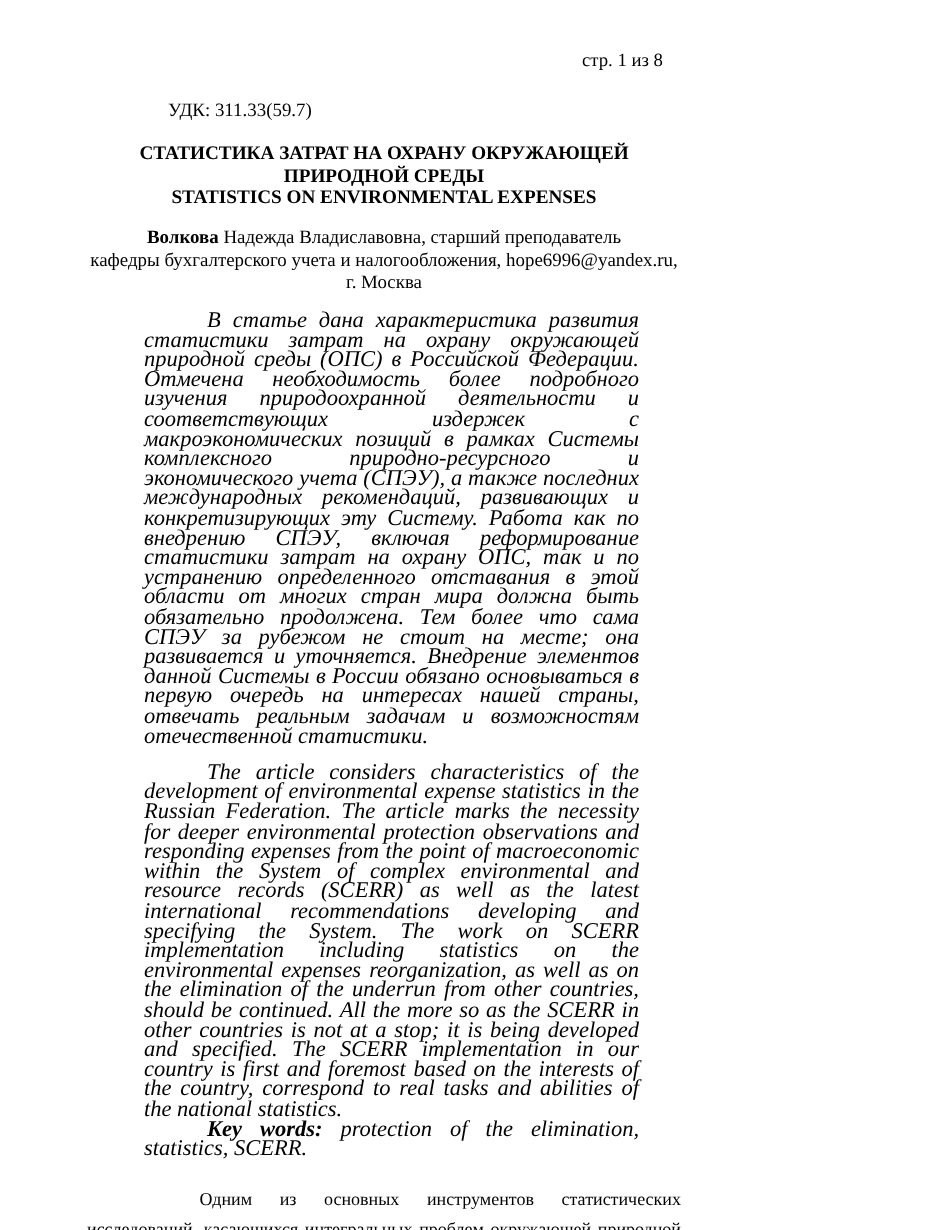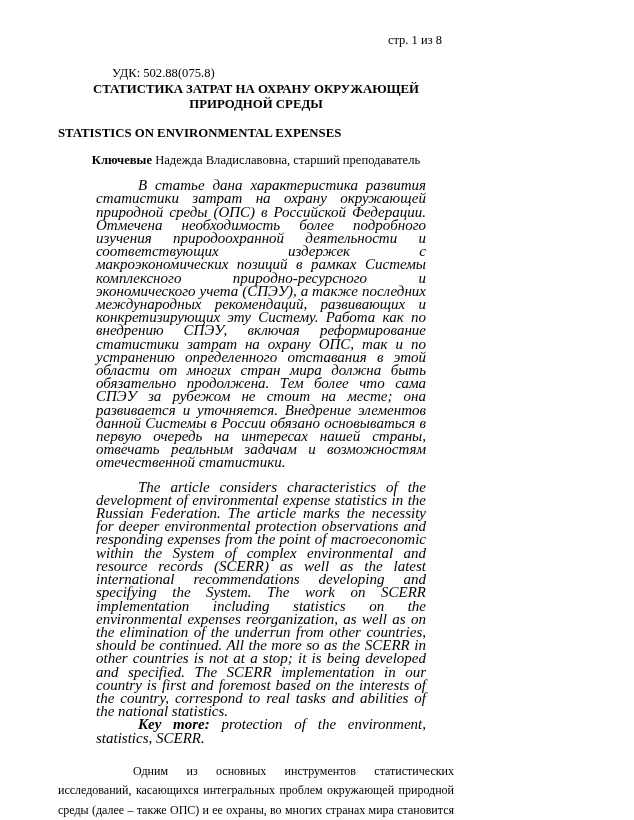--- a/index.html
+++ b/index.html
@@ -27,28 +27,27 @@
   .udc {
     font-size: 12.6px;
     line-height: 15px;
     margin-left: 54px;
   }
   .title-ru {
     font-size: 12.8px;
     font-weight: bold;
     text-align: center;
     line-height: 14.5px;
-    margin-top: 1px;
+    margin-top: 14px;
   }
   .title-en {
     font-size: 12.8px;
     font-weight: bold;
-    text-align: left;
+    text-align: center;
     line-height: 14px;
-    margin-top: 15px;
   }
   .author {
     text-align: center;
     font-size: 12.6px;
     line-height: 15.2px;
     margin-top: 13px;
   }
   .abstract {
     margin: 11px 28px 0 38px;
     font-style: italic;
@@ -67,34 +66,36 @@
   }
   b { font-weight: bold; }
 </style>
 </head>
 <body>
 
 <div class="page">
 
   <div class="page-num">стр. 1 из 8</div>
 
-  <div class="udc">УДК: 502.88(075.8)</div>
+  <div class="udc">УДК: 311.33(59.7)</div>
 
   <h1 class="title-ru"><span>СТАТИСТИКА ЗАТРАТ НА ОХРАНУ ОКРУЖАЮЩЕЙ ПРИРОДНОЙ СРЕДЫ</span><br></h1>
 
   <h2 class="title-en">STATISTICS ON ENVIRONMENTAL EXPENSES</h2>
 
   <div class="author">
-    <div><b>Ключевые</b><span> Надежда Владиславовна, старший преподаватель</span></div>
+    <div><b>Волкова</b><span> Надежда Владиславовна, старший преподаватель</span></div>
+    <div><span>кафедры бухгалтерского учета и налогообложения, </span><span>hope6996@yandex.ru</span><span>,</span></div>
+    <div>г. Москва</div>
   </div>
 
   <div class="abstract ru">
     <p class="abs-text">В статье дана характеристика развития статистики затрат на охрану окружающей природной среды (ОПС) в Российской Федерации. Отмечена необходимость более подробного изучения природоохранной деятельности и соответствующих издержек с макроэкономических позиций в рамках Системы комплексного природно-ресурсного и экономического учета (СПЭУ), а также последних международных рекомендаций, развивающих и конкретизирующих эту Систему. Работа как по внедрению СПЭУ, включая реформирование статистики затрат на охрану ОПС, так и по устранению определенного отставания в этой области от многих стран мира должна быть обязательно продолжена. Тем более что сама СПЭУ за рубежом не стоит на месте; она развивается и уточняется. Внедрение элементов данной Системы в России обязано основываться в первую очередь на интересах нашей страны, отвечать реальным задачам и возможностям отечественной статистики.</p>
   </div>
 
   <div class="abstract en">
     <p class="abs-text">The article considers characteristics of the development of environmental expense statistics in the Russian Federation. The article marks the necessity for deeper environmental protection observations and responding expenses from the point of macroeconomic within the System of complex environmental and resource records (SCERR) as well as the latest international recommendations developing and specifying the System. The work on SCERR implementation including statistics on the environmental expenses reorganization, as well as on the elimination of the underrun from other countries, should be continued. All the more so as the SCERR in other countries is not at a stop; it is being developed and specified. The SCERR implementation in our country is first and foremost based on the interests of the country, correspond to real tasks and abilities of the national statistics.</p>
-    <p class="abs-kw"><b>Key more:</b><span> protection of the environment, statistics, SCERR.</span></p>
+    <p class="abs-kw"><b>Key words:</b><span> protection of the elimination, statistics, SCERR.</span></p>
   </div>
 
   <p class="body-par">Одним из основных инструментов статистических исследований, касающихся интегральных проблем окружающей природной среды (далее – также ОПС) и ее охраны, во многих странах мира становится Система природно-ресурсного и экономического учета (СПЭУ). Как известно, она является целевым развитием системы национального счетоводства применительно к природным ресурсам, природопользованию и охране ОПС в их неразрывной связи с традиционным комплексом вопросов, рассматриваемых в СНС. Использование СПЭУ в экономическом анализе в принципе открывает широкие перспективы и обеспечивает значительное углубление исследований.</p>
 
 </div>
 
 </body></html>

